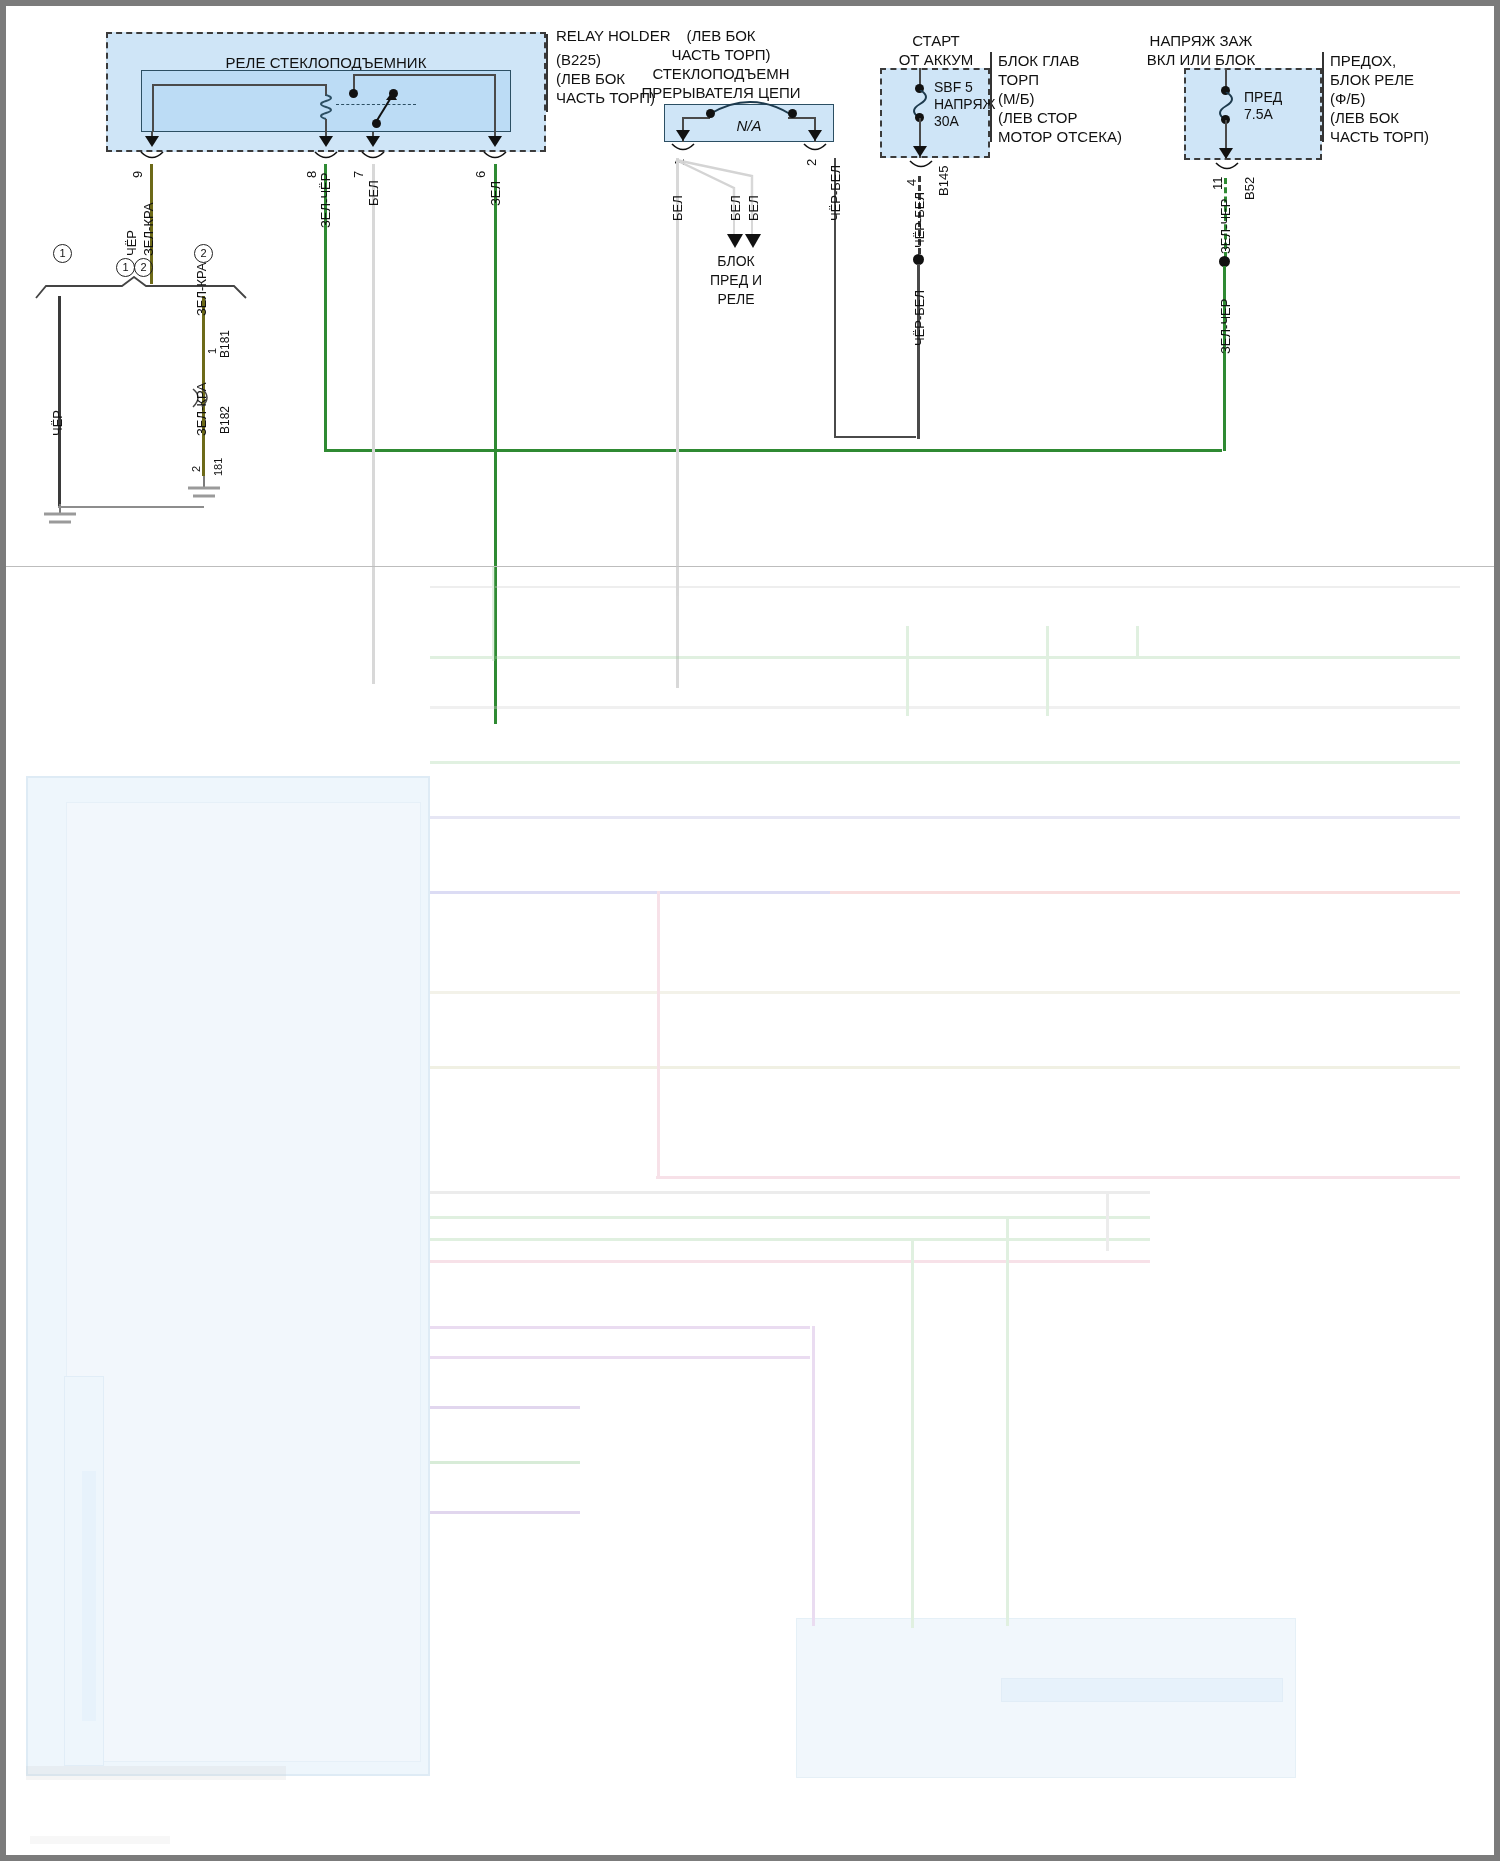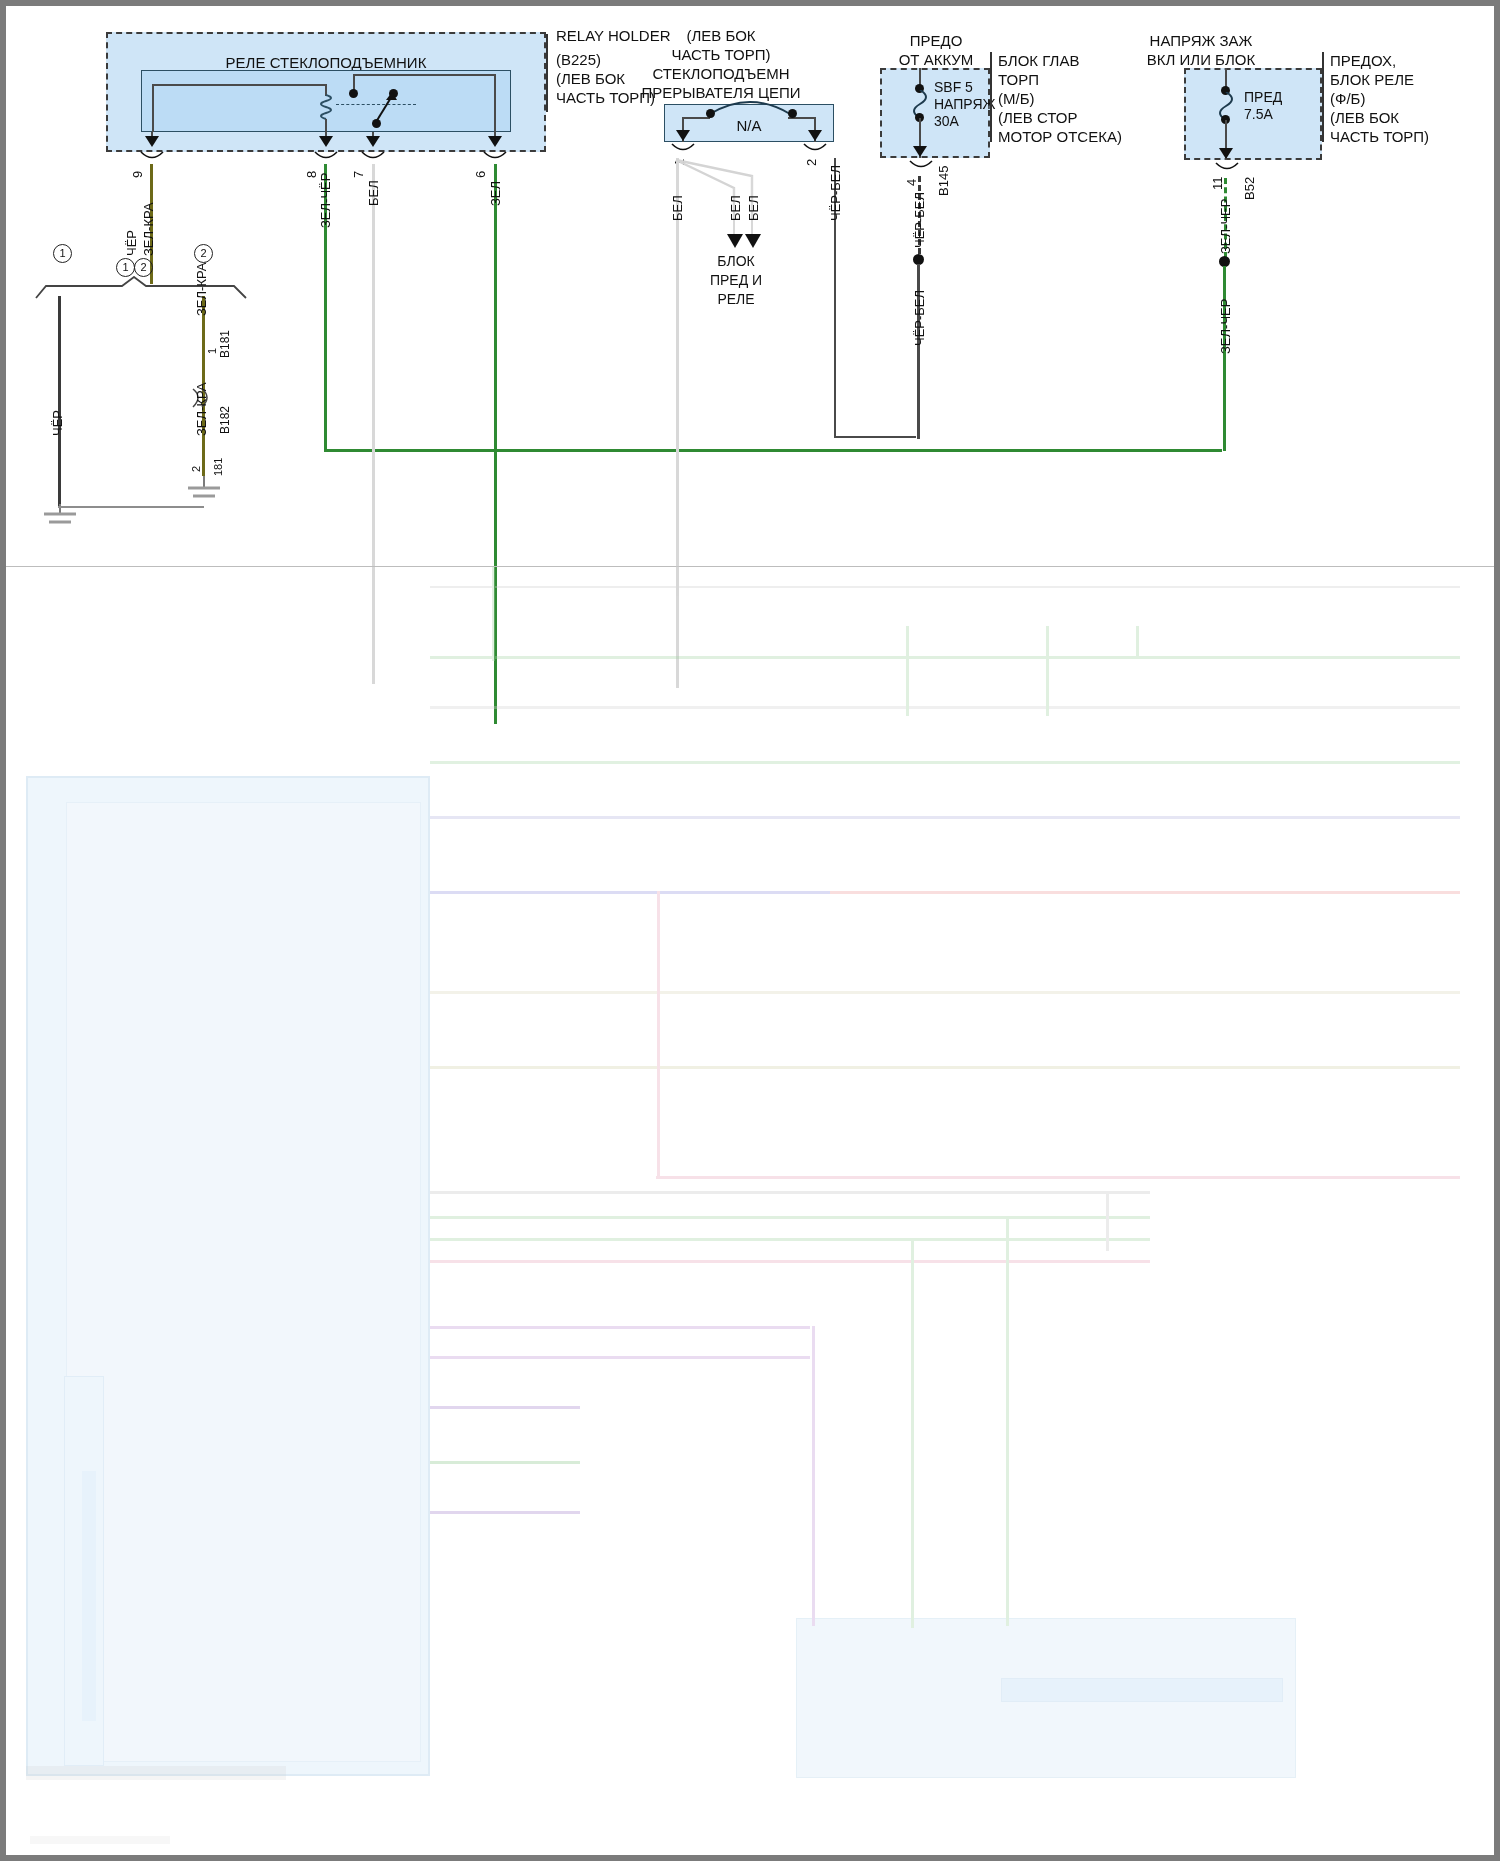--- a/index.html
+++ b/index.html
@@ -110,21 +110,21 @@
     <path d="M1 1 q11 11 22 0" fill="none" stroke="#111" stroke-width="1.6"></path>
   </svg>
   <div class="vt" style="left:467px;top:172px;">6</div>
 
   <div class="t c" style="left:620px;top:20px;width:190px;">(ЛЕВ БОК</div>
   <div class="t c" style="left:620px;top:39px;width:190px;">ЧАСТЬ ТОРП)</div>
   <div class="t c" style="left:600px;top:58px;width:230px;">СТЕКЛОПОДЪЕМН</div>
   <div class="t c" style="left:596px;top:77px;width:238px;">ПРЕРЫВАТЕЛЯ ЦЕПИ</div>
 
   <div class="solidbox" style="left:658px;top:98px;width:170px;height:38px;"></div>
-  <div class="t c" style="left:658px;top:110px;width:170px;font-size:15px;">N/A</div>
+  <div class="t c" style="left:658px;top:110px;width:170px;font-size:15px;font-style:italic;">N/A</div>
   <div class="abs c-drk" style="left:676px;top:111px;width:2px;height:25px;"></div>
   <div class="abs c-drk" style="left:676px;top:111px;width:28px;height:2px;"></div>
   <div class="abs c-drk" style="left:808px;top:111px;width:2px;height:25px;"></div>
   <div class="abs c-drk" style="left:782px;top:111px;width:28px;height:2px;"></div>
   <svg class="abs" style="left:698px;top:88px;width:92px;height:22px;">
     <path d="M6 20 q40 -24 80 0" fill="none" stroke="#1d3a4d" stroke-width="2"></path>
   </svg>
   <div class="dot" style="left:700px;top:103px;"></div>
   <div class="dot" style="left:782px;top:103px;"></div>
 
@@ -133,21 +133,21 @@
     <path d="M1 1 q11 11 22 0" fill="none" stroke="#111" stroke-width="1.6"></path>
   </svg>
   <div class="vt" style="left:666px;top:160px;">1</div>
 
   <div class="arrowdn" style="left:802px;top:124px;"></div>
   <svg class="abs" style="left:797px;top:137px;width:24px;height:12px;">
     <path d="M1 1 q11 11 22 0" fill="none" stroke="#111" stroke-width="1.6"></path>
   </svg>
   <div class="vt" style="left:798px;top:160px;">2</div>
 
-  <div class="t c" style="left:850px;top:25px;width:160px;">ПРЕДО</div>
+  <div class="t c" style="left:850px;top:25px;width:160px;">СТАРТ</div>
   <div class="t c" style="left:850px;top:44px;width:160px;">ОТ АККУМ</div>
   <div class="dashbox" style="left:874px;top:62px;width:110px;height:90px;"></div>
   <div class="abs c-drk" style="left:913px;top:62px;width:2px;height:20px;"></div>
   <div class="dot" style="left:909px;top:78px;"></div>
   <svg class="abs" style="left:906px;top:84px;width:18px;height:28px;">
     <path d="M8 0 q12 7 0 14 q-12 7 0 14" fill="none" stroke="#1d3a4d" stroke-width="2"></path>
   </svg>
   <div class="dot" style="left:909px;top:107px;"></div>
   <div class="abs c-drk" style="left:913px;top:112px;width:2px;height:40px;"></div>
   <div class="arrowdn" style="left:907px;top:140px;"></div>

